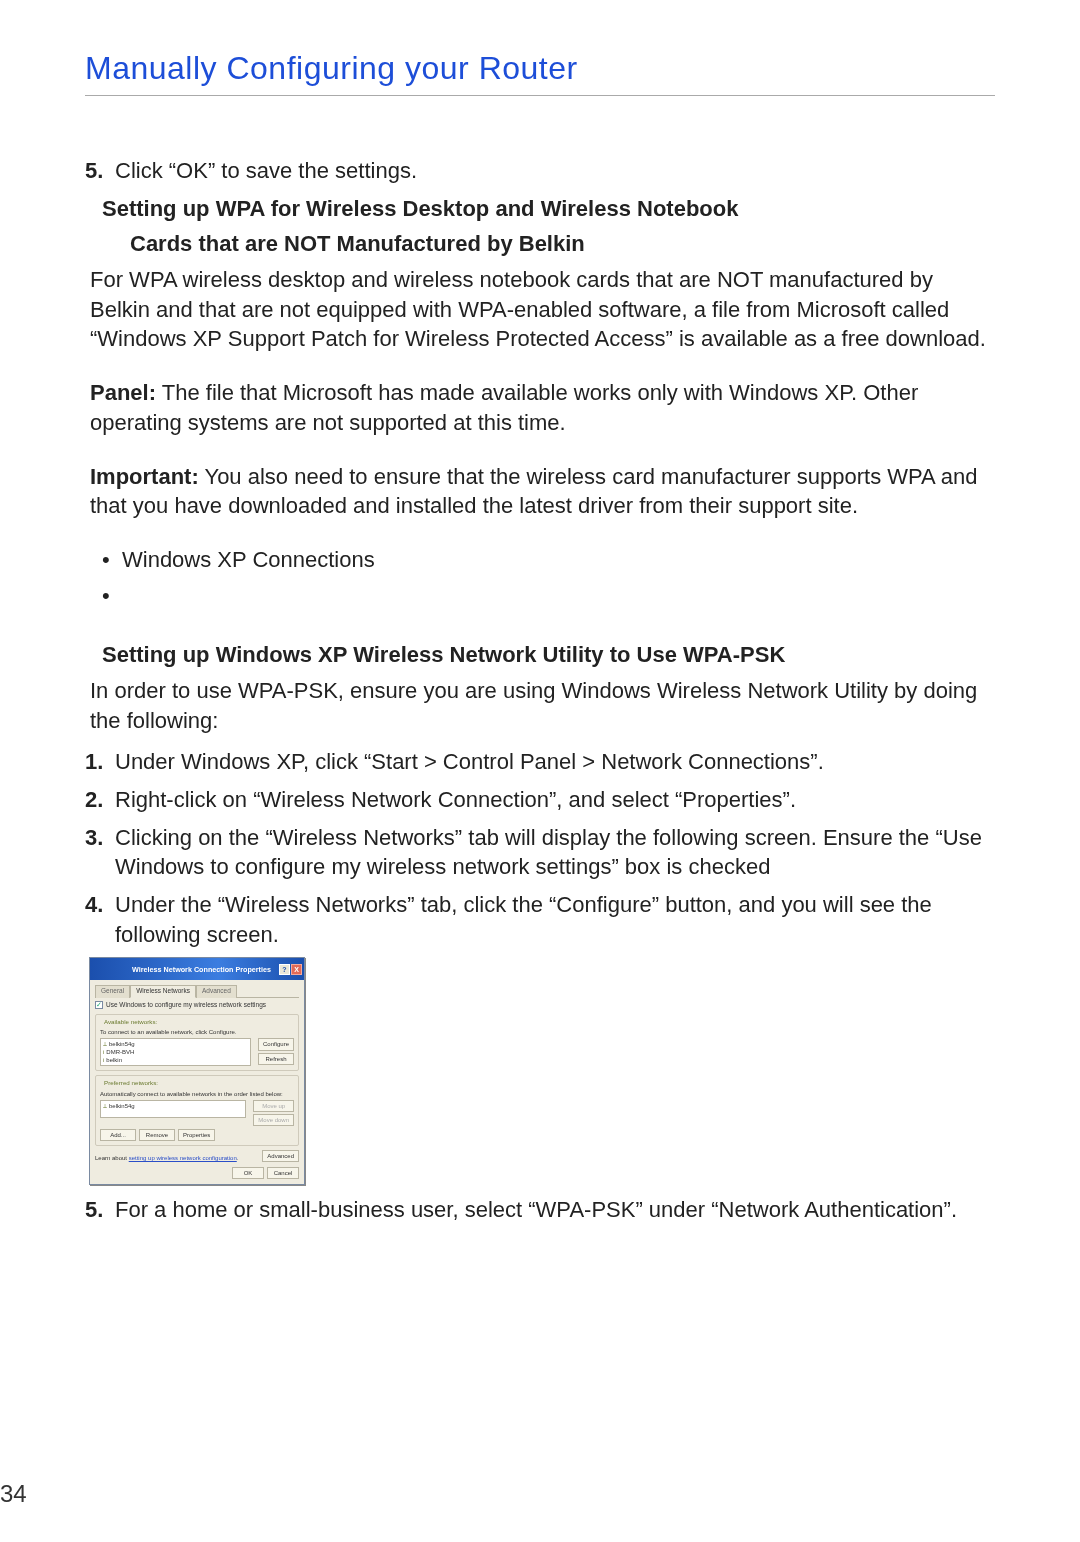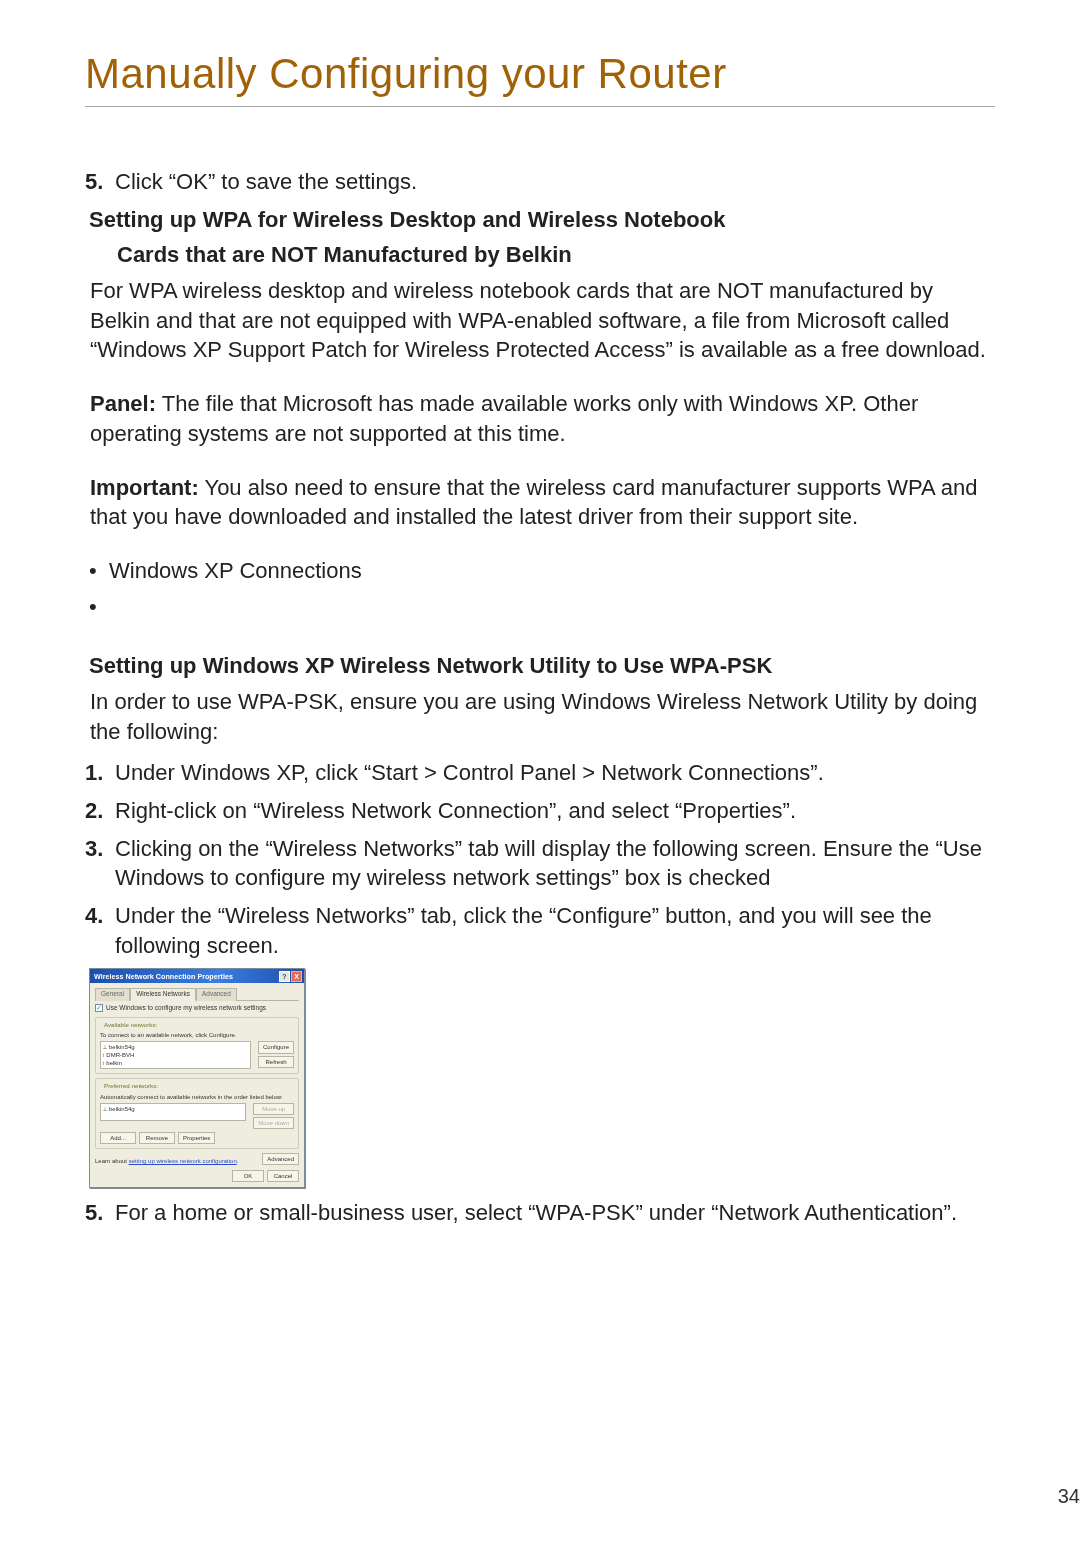--- a/index.html
+++ b/index.html
@@ -9,37 +9,37 @@
     height: 1542px;
     background: #ffffff;
     font-family: Arial, Helvetica, sans-serif;
     color: #222;
     position: relative;
   }
   .page {
     padding: 40px 85px 0 85px;
   }
   .title {
-    font-size: 42px;
+    font-size: 32px;
     font-weight: 400;
-    color: #a16207;
+    color: #1d4ed8;
     letter-spacing: 0.5px;
     margin: 10px 0 8px 0;
   }
   .hr {
     border: none;
     border-top: 1px solid #aaa;
     margin: 0 0 60px 0;
   }
   .body {
     font-size: 22px;
     line-height: 1.35;
     color: #222;
   }
-  .body p { margin: 0 0 6px 4px; }
+  .body p { margin: 0 0 6px 17px; }
   .body .para { margin: 0 0 24px 5px; }
   .body strong, .body b { font-weight: 700; }
   .bold-head {
     font-weight: 700;
     margin: 0 0 4px 0;
   }
   .bold-head-indent {
     font-weight: 700;
     padding-left: 28px;
     margin-bottom: 4px;
@@ -66,27 +66,28 @@
     width: 216px;
     margin: 8px 0 10px 4px;
     font-family: Tahoma, Arial, sans-serif;
     background: #efece0;
     border: 1px solid #7a8aa1;
     box-shadow: 1px 1px 0 #888;
   }
   .xp-titlebar {
     display: flex;
     align-items: center;
-    justify-content: space-between;
+    justify-content: flex-end;
     background: linear-gradient(to right, #1b4fad, #3b7de0 60%, #1b4fad);
     color: #fff;
     font-size: 7.2px;
     font-weight: 700;
     padding: 2px 2px 2px 4px;
-    height: 14px;
+    height: 22px;
+    gap: 8px;
   }
   .xp-titlebar .tbtns { display: flex; gap: 1px; }
   .xp-tbtn {
     width: 11px; height: 11px;
     background: #e9e6d8;
     border: 1px solid #fff;
     color: #1b4fad;
     font-size: 7px;
     line-height: 9px;
     text-align: center;
@@ -164,22 +165,22 @@
   .xp-link { color:#2a4ec8; text-decoration:underline; font-size:6px;}
   .xp-foot {
     display:flex; justify-content:flex-end; gap:3px;
     padding: 0 5px 5px 0;
   }
 
   .page-num {
     position:absolute;
     bottom: 34px;
     left:0; right:0;
-    text-align:right;
-    font-size: 20px;
+    text-align:left;
+    font-size: 24px;
     color:#333;
   }
 </style>
 </head>
 <body>
 
 <div class="page">
   <div class="title">Manually Configuring your Router</div>
   <hr class="hr">
 

